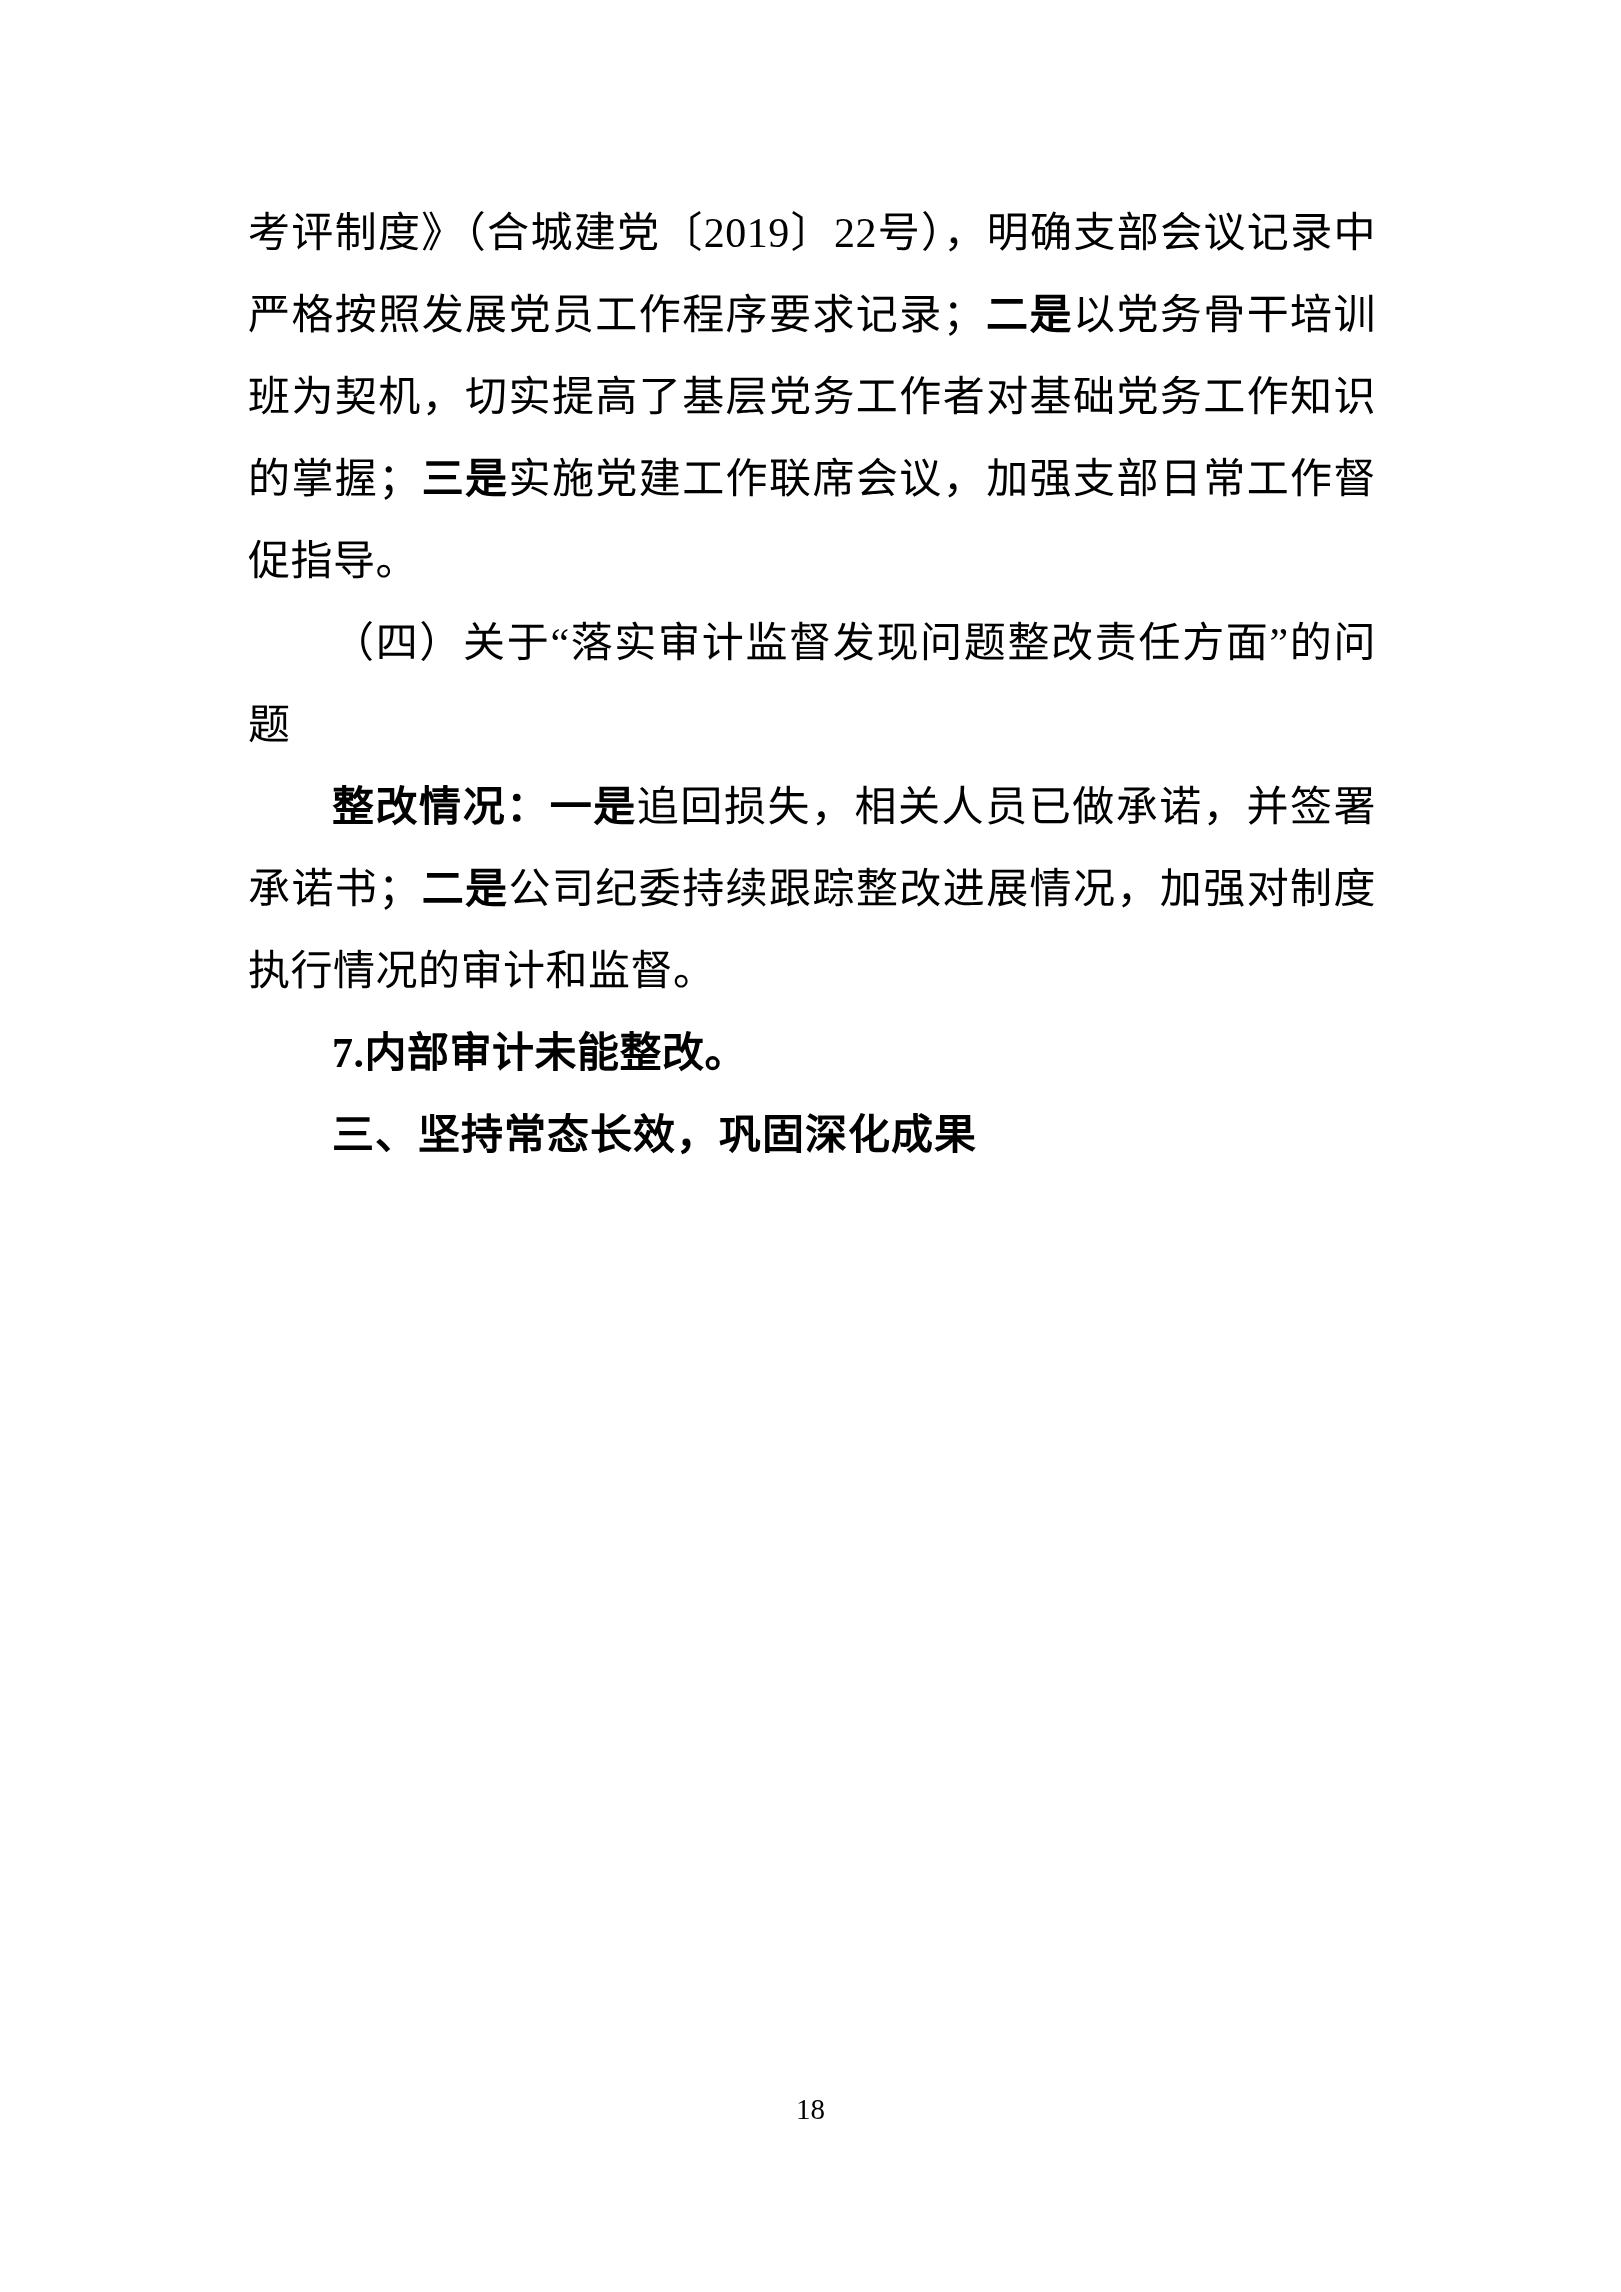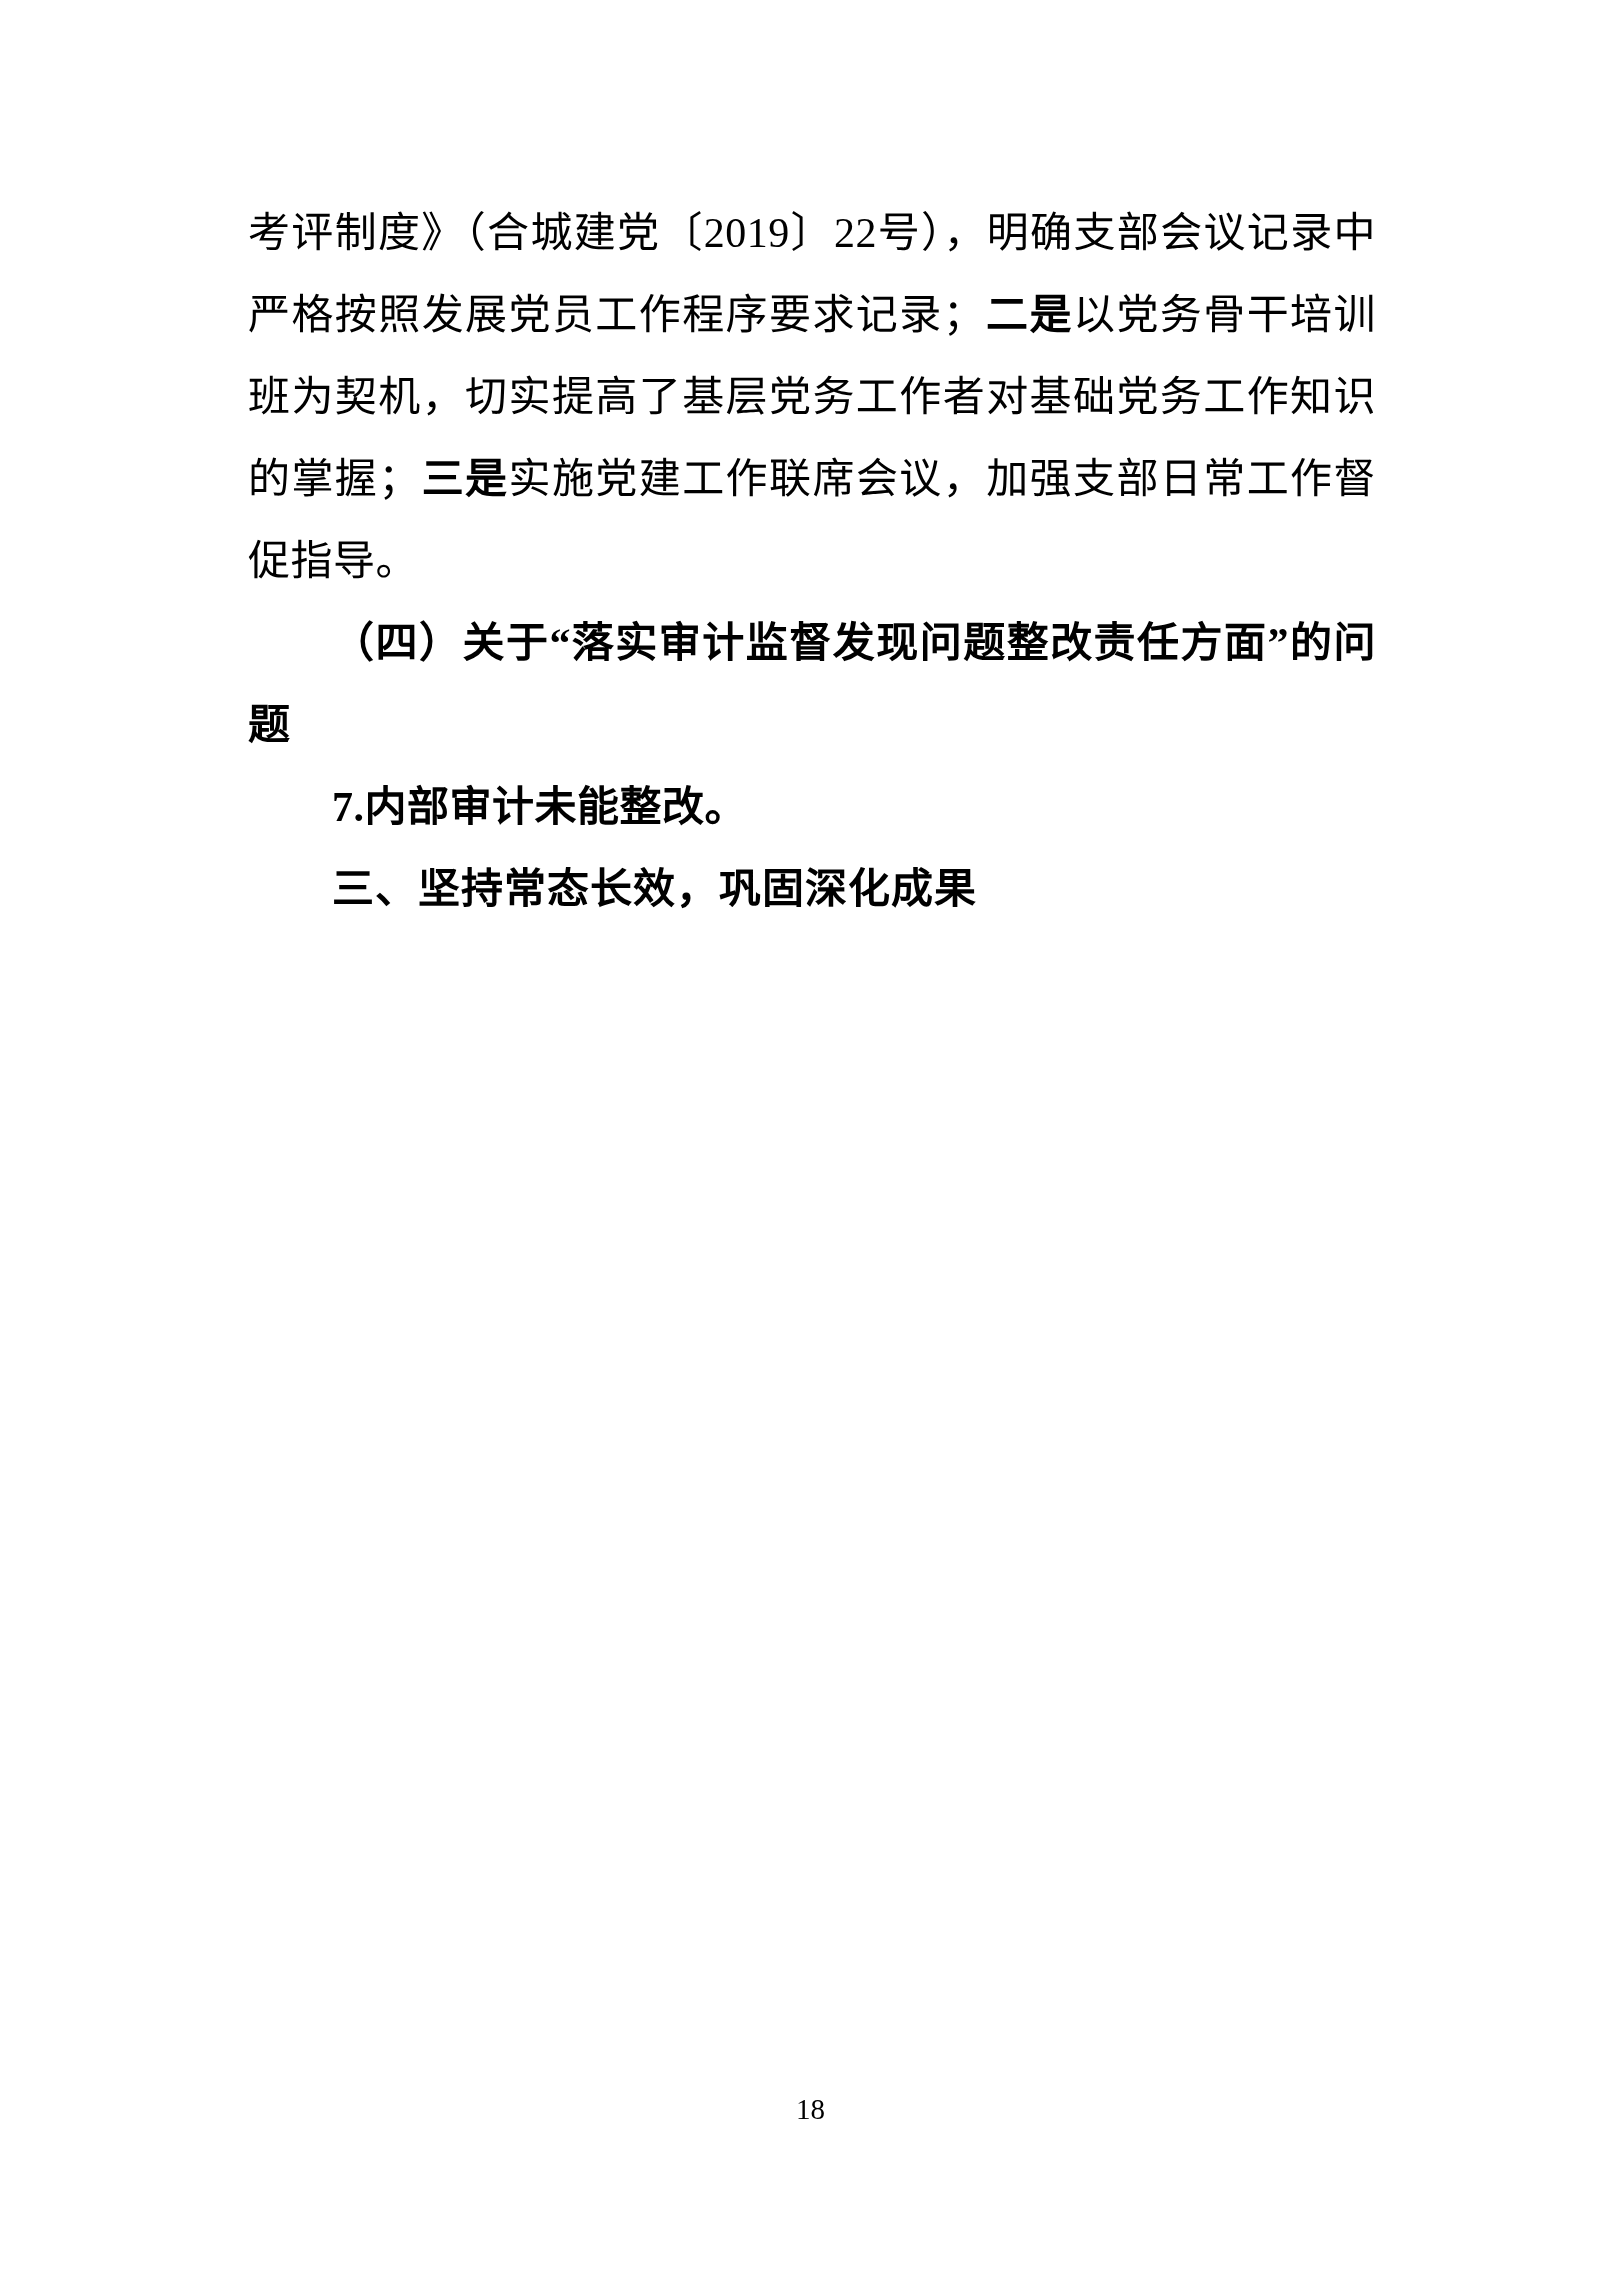--- a/index.html
+++ b/index.html
@@ -22,21 +22,21 @@
     margin: 0;
     font-size: 42px;
     line-height: 82px;
     text-align: justify;
     letter-spacing: 0.5px;
   }
   .indent {
     text-indent: 2em;
   }
   .kaiti-heading {
-    font-weight: bold;
+    font-weight: normal;
   }
   .sub-heading {
     font-weight: bold;
   }
   .hei-heading {
     font-family: Liberation Serif, serif;
     font-weight: bold;
     letter-spacing: 1px;
   }
   .para b {
@@ -58,20 +58,21 @@
 <body>
 
 <div class="page">
   <div class="content">
 
     <p class="para"><span>考评制度》（合城建党〔2019〕22号），明确支部会议记录中严格按照发展党员工作程序要求记录；</span><b>二是</b><span>以党务骨干培训班为契机，切实提高了基层党务工作者对基础党务工作知识的掌握；</span><b>三是</b><span>实施党建工作联席会议，加强支部日常工作督促指导。</span></p>
 
     <p class="para indent kaiti-heading"><span>（四）关于“落实审计监督发现问题整改责任方面”的问题</span></p>
 
 
+    <p class="para indent"><b>整改情况：一是</b><span>追回损失，相关人员已做承诺，并签署承诺书；</span><b>二是</b><span>公司纪委持续跟踪整改进展情况，加强对制度执行情况的审计和监督。</span></p>
 
     <p class="para indent sub-heading"><span>7.内部审计未能整改。</span></p>
 
 
     <p class="para indent hei-heading"><span>三、坚持常态长效，巩固深化成果</span></p>
 
 
   </div>
 
   <div class="page-number">18</div>

